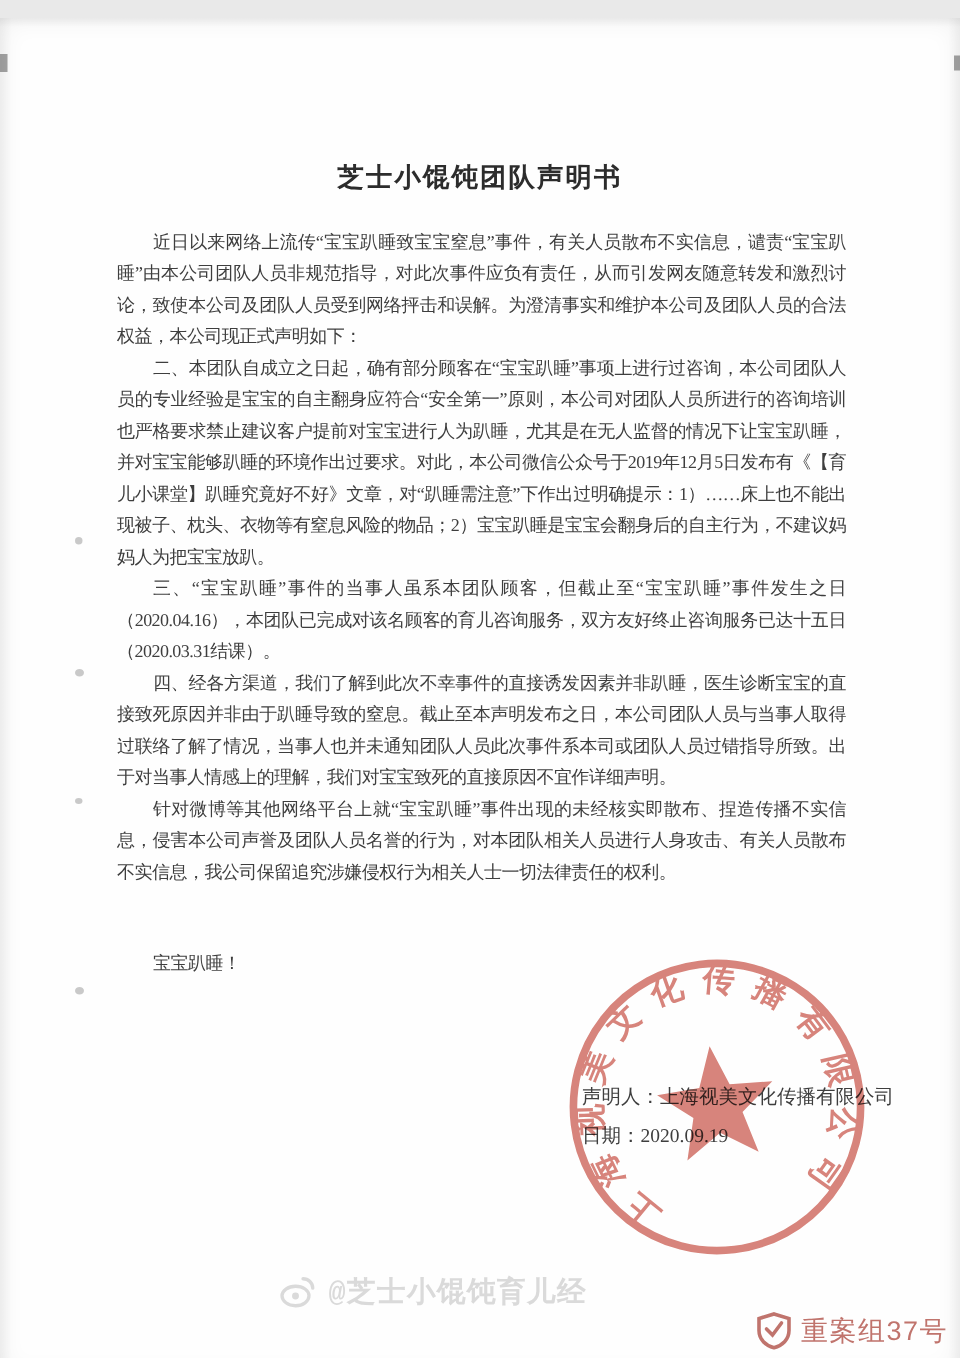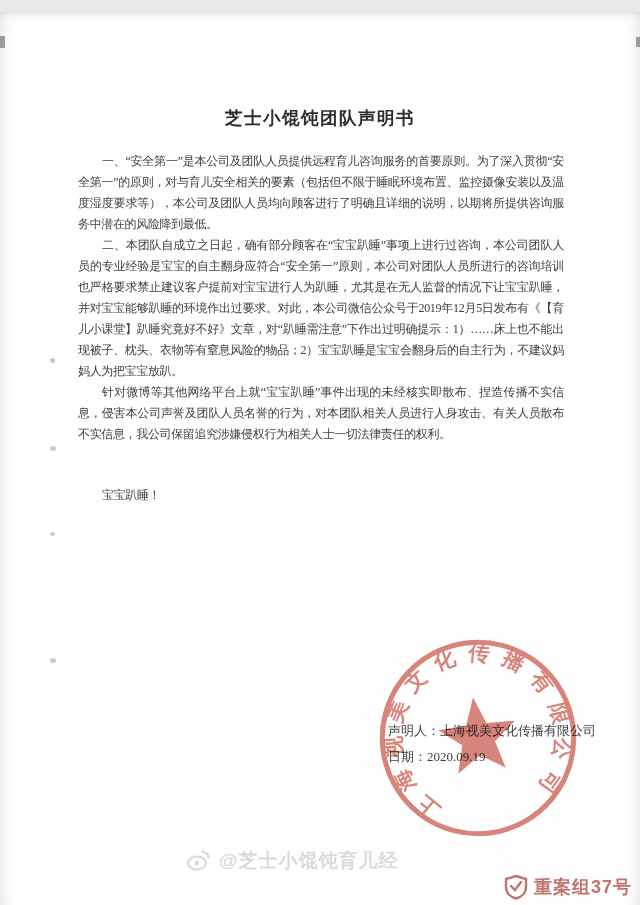--- a/index.html
+++ b/index.html
@@ -26,29 +26,29 @@
     position:absolute; left:388px; top:706px;
     font-size:13px; line-height:26px; color:#3e3e3e; white-space:nowrap;
   }
   .seal {
     position:absolute; left:366px; top:614px; width:224px; height:224px;
     opacity:0.62; transform:rotate(-7deg); mix-blend-mode:multiply;
     pointer-events:none;
   }
   .watermark {
     position:absolute; left:186px; top:836px;
-    display:flex; align-items:flex-start; gap:7px;
-    font-family:Liberation Sans, sans-serif;
+    display:flex; align-items:center; gap:7px;
+    font-family:Liberation Mono, monospace;
     font-size:19px; font-weight:bold; color:#dadada; letter-spacing:1px;
   }
   .press-badge {
     position:absolute; left:504px; top:862px;
     display:flex; align-items:center; gap:6px;
     font-family:"Liberation Sans","DejaVu Sans",sans-serif;
-    font-size:18px; font-weight:bold; color:#c0746d; letter-spacing:1px;
+    font-size:18px; font-weight:normal; color:#c0746d; letter-spacing:1px;
   }
   .speck { position:absolute; background:#8a8a8a; opacity:0.45; border-radius:50%; }
   .edge-mark { position:absolute; background:#555; opacity:0.55; }
   .paper-shade {
     position:absolute; inset:0; pointer-events:none;
     background:
       linear-gradient(180deg, rgba(0,0,0,0.05) 0px, rgba(0,0,0,0) 6px),
       linear-gradient(90deg, rgba(0,0,0,0.04) 0px, rgba(0,0,0,0) 8px),
       linear-gradient(270deg, rgba(0,0,0,0.04) 0px, rgba(0,0,0,0) 8px);
   }
@@ -63,22 +63,24 @@
   <div class="edge-mark" style="left:0; top:24px; width:5px; height:12px;"></div>
   <div class="edge-mark" style="right:0; top:25px; width:4px; height:10px;"></div>
   <div class="speck" style="left:50px; top:346px; width:5px; height:5px;"></div>
   <div class="speck" style="left:50px; top:434px; width:6px; height:5px;"></div>
   <div class="speck" style="left:50px; top:520px; width:5px; height:4px;"></div>
   <div class="speck" style="left:50px; top:646px; width:6px; height:5px;"></div>
 
   <div class="title">芝士小馄饨团队声明书</div>
 
   <div class="content">
-    <p>一、“安全第一”是本公司及团队人员提供远程育儿咨询服务的首要原则。为了深入贯彻“安全第一”的原则，对与育儿安全相关的要素（包括但不限于睡眠环境布置、监控摄像安装以及温度湿度要求等），本公司及团队人员均向顾客进行了明确且详细的说明，以期将所提供咨询服务中潜在的风险降到最低。</p>
+    <p>近日以来网络上流传“宝宝趴睡致宝宝窒息”事件，有关人员散布不实信息，谴责“宝宝趴睡”由本公司团队人员非规范指导，对此次事件应负有责任，从而引发网友随意转发和激烈讨论，致使本公司及团队人员受到网络抨击和误解。为澄清事实和维护本公司及团队人员的合法权益，本公司现正式声明如下：</p>
     <p>二、本团队自成立之日起，确有部分顾客在“宝宝趴睡”事项上进行过咨询，本公司团队人员的专业经验是宝宝的自主翻身应符合“安全第一”原则，本公司对团队人员所进行的咨询培训也严格要求禁止建议客户提前对宝宝进行人为趴睡，尤其是在无人监督的情况下让宝宝趴睡，并对宝宝能够趴睡的环境作出过要求。对此，本公司微信公众号于2019年12月5日发布有《【育儿小课堂】趴睡究竟好不好》文章，对“趴睡需注意”下作出过明确提示：1）……床上也不能出现被子、枕头、衣物等有窒息风险的物品；2）宝宝趴睡是宝宝会翻身后的自主行为，不建议妈妈人为把宝宝放趴。</p>
+    <p>三、“宝宝趴睡”事件的当事人虽系本团队顾客，但截止至“宝宝趴睡”事件发生之日（2020.04.16），本团队已完成对该名顾客的育儿咨询服务，双方友好终止咨询服务已达十五日（2020.03.31结课）。</p>
+    <p>四、经各方渠道，我们了解到此次不幸事件的直接诱发因素并非趴睡，医生诊断宝宝的直接致死原因并非由于趴睡导致的窒息。截止至本声明发布之日，本公司团队人员与当事人取得过联络了解了情况，当事人也并未通知团队人员此次事件系本司或团队人员过错指导所致。出于对当事人情感上的理解，我们对宝宝致死的直接原因不宜作详细声明。</p>
     <p>针对微博等其他网络平台上就“宝宝趴睡”事件出现的未经核实即散布、捏造传播不实信息，侵害本公司声誉及团队人员名誉的行为，对本团队相关人员进行人身攻击、有关人员散布不实信息，我公司保留追究涉嫌侵权行为相关人士一切法律责任的权利。</p>
     <p class="closing">宝宝趴睡！</p>
   </div>
 
   <div class="signature">
     <div>声明人：上海视美文化传播有限公司</div>
     <div>日期：2020.09.19</div>
   </div>
 
   <svg class="seal" viewBox="0 0 220 220" aria-hidden="true">

